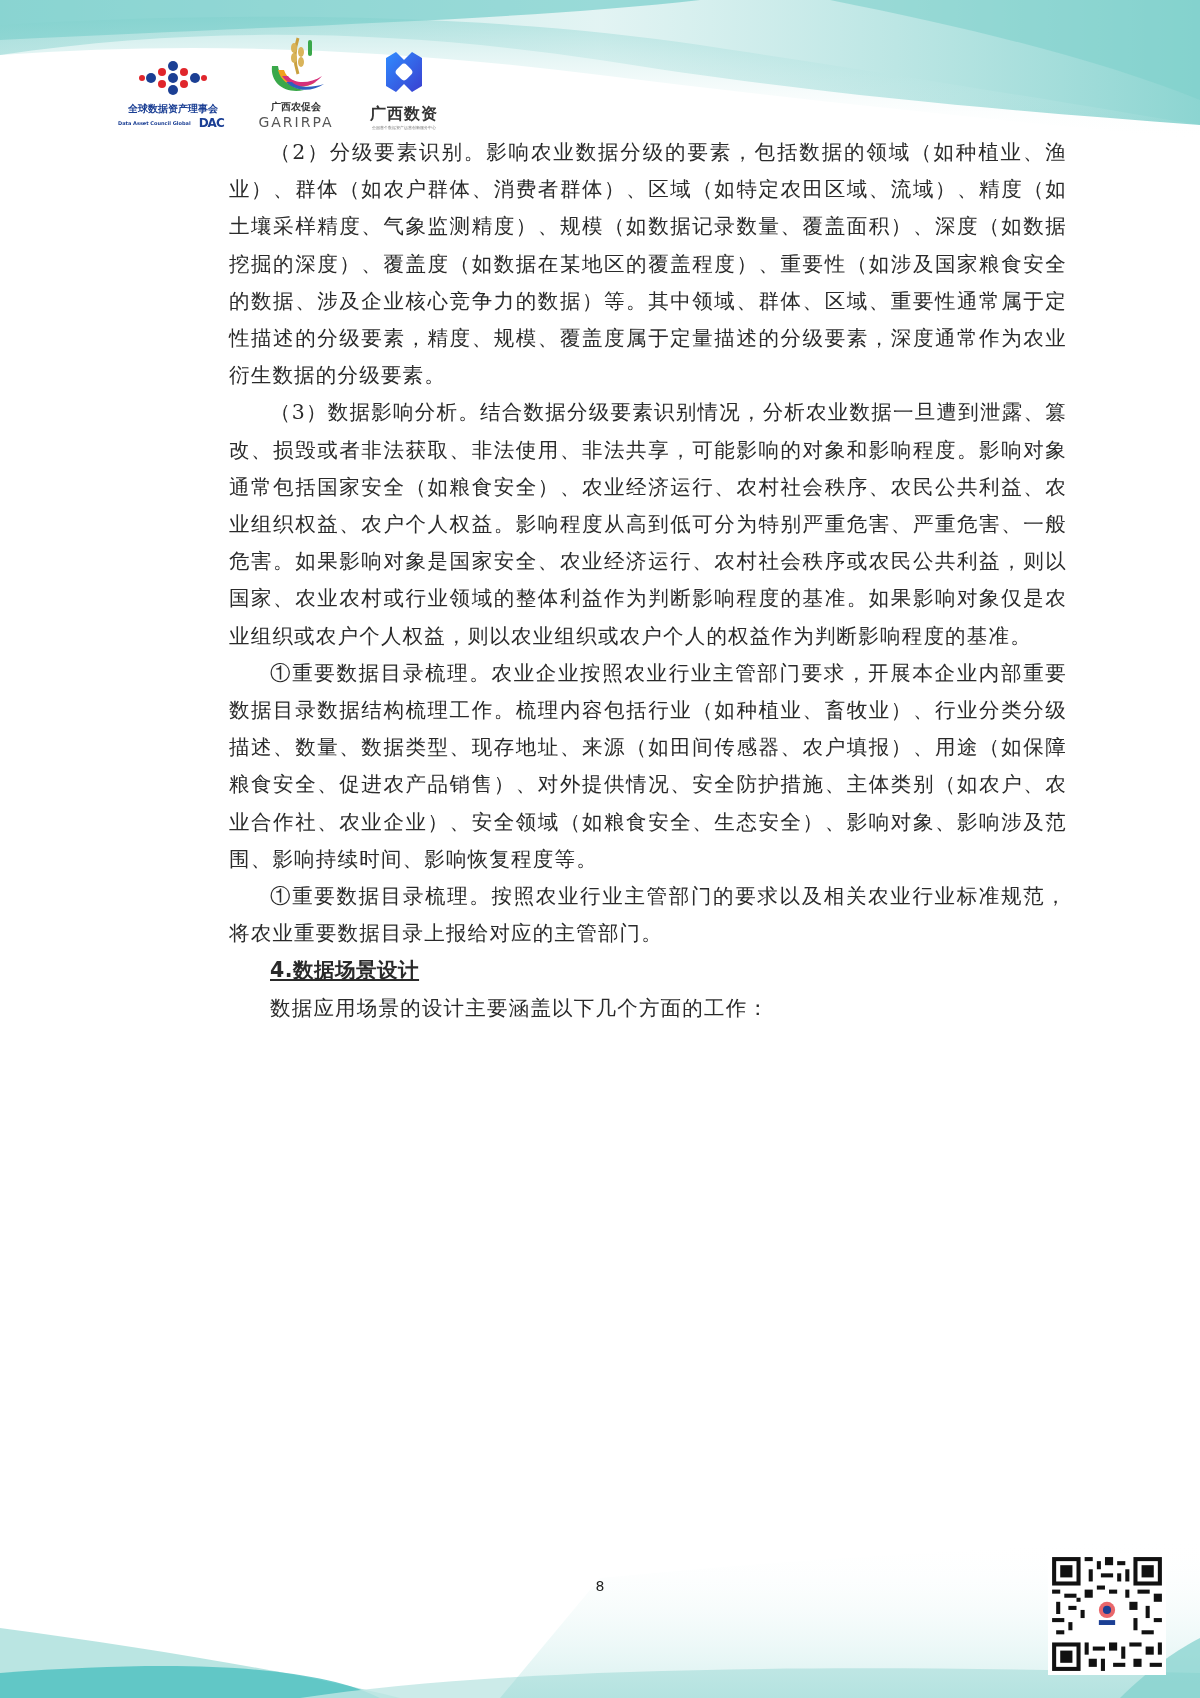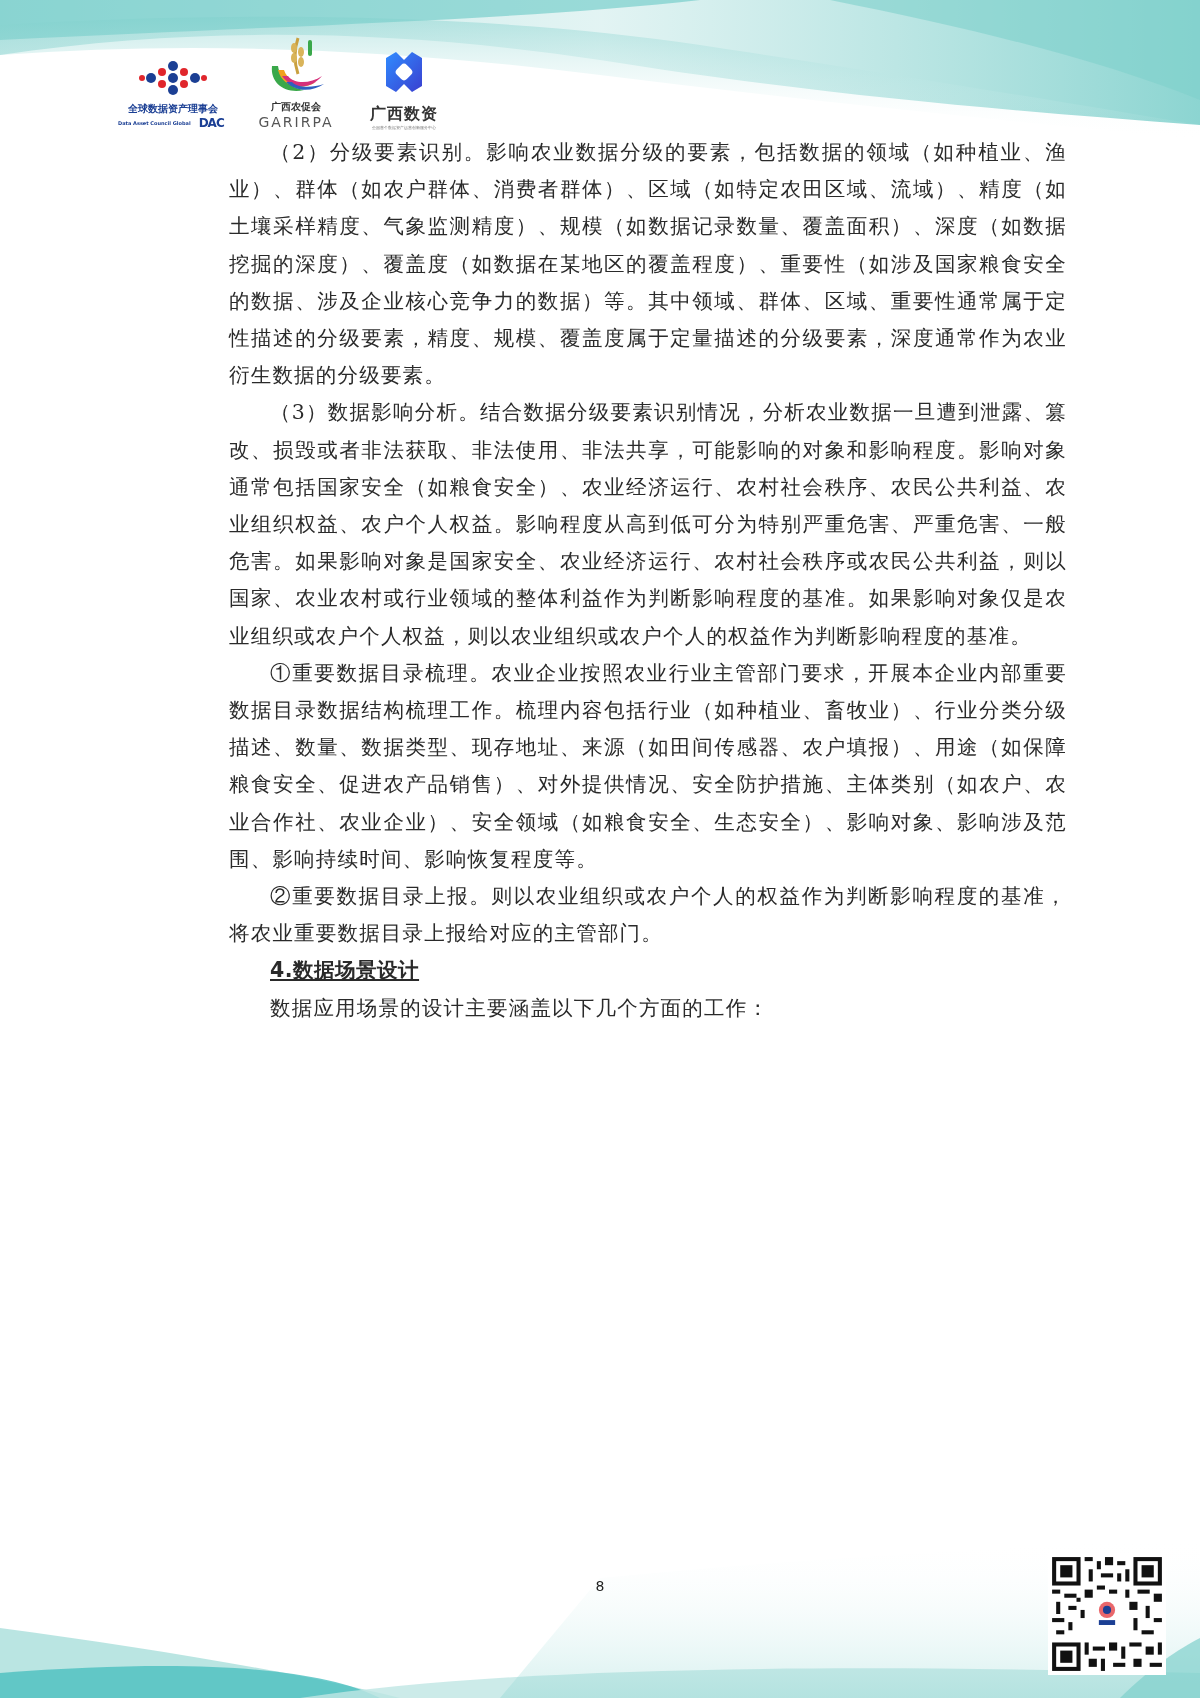--- a/index.html
+++ b/index.html
@@ -227,21 +227,21 @@
     </svg>
     <span class="cn">广西数资</span>
     <span class="sub">全国首个数据资产运营创新服务中心</span>
   </div>
 </div>
 
 <div class="content">
   <p class="para">（2）分级要素识别。影响农业数据分级的要素，包括数据的领域（如种植业、渔业）、群体（如农户群体、消费者群体）、区域（如特定农田区域、流域）、精度（如土壤采样精度、气象监测精度）、规模（如数据记录数量、覆盖面积）、深度（如数据挖掘的深度）、覆盖度（如数据在某地区的覆盖程度）、重要性（如涉及国家粮食安全的数据、涉及企业核心竞争力的数据）等。其中领域、群体、区域、重要性通常属于定性描述的分级要素，精度、规模、覆盖度属于定量描述的分级要素，深度通常作为农业衍生数据的分级要素。</p>
   <p class="para">（3）数据影响分析。结合数据分级要素识别情况，分析农业数据一旦遭到泄露、篡改、损毁或者非法获取、非法使用、非法共享，可能影响的对象和影响程度。影响对象通常包括国家安全（如粮食安全）、农业经济运行、农村社会秩序、农民公共利益、农业组织权益、农户个人权益。影响程度从高到低可分为特别严重危害、严重危害、一般危害。如果影响对象是国家安全、农业经济运行、农村社会秩序或农民公共利益，则以国家、农业农村或行业领域的整体利益作为判断影响程度的基准。如果影响对象仅是农业组织或农户个人权益，则以农业组织或农户个人的权益作为判断影响程度的基准。</p>
   <p class="para">①重要数据目录梳理。农业企业按照农业行业主管部门要求，开展本企业内部重要数据目录数据结构梳理工作。梳理内容包括行业（如种植业、畜牧业）、行业分类分级描述、数量、数据类型、现存地址、来源（如田间传感器、农户填报）、用途（如保障粮食安全、促进农产品销售）、对外提供情况、安全防护措施、主体类别（如农户、农业合作社、农业企业）、安全领域（如粮食安全、生态安全）、影响对象、影响涉及范围、影响持续时间、影响恢复程度等。</p>
-  <p class="para">②重要数据目录上报。则以农业组织或农户个人的权益作为判断影响程度的基准，将农业重要数据目录上报给对应的主管部门。</p>
+  <p class="para">①重要数据目录梳理。按照农业行业主管部门的要求以及相关农业行业标准规范，将农业重要数据目录上报给对应的主管部门。</p>
   <p class="heading">4.数据场景设计</p>
   <p class="para">数据应用场景的设计主要涵盖以下几个方面的工作：</p>
 </div>
 
 <div class="page-number">8</div>
 
 <svg class="qr" viewBox="0 0 29 30">
   <rect x="0" y="0" width="29" height="30" fill="#ffffff"></rect>
   <g fill="#111">
     <rect x="1" y="1" width="7" height="7"></rect>

